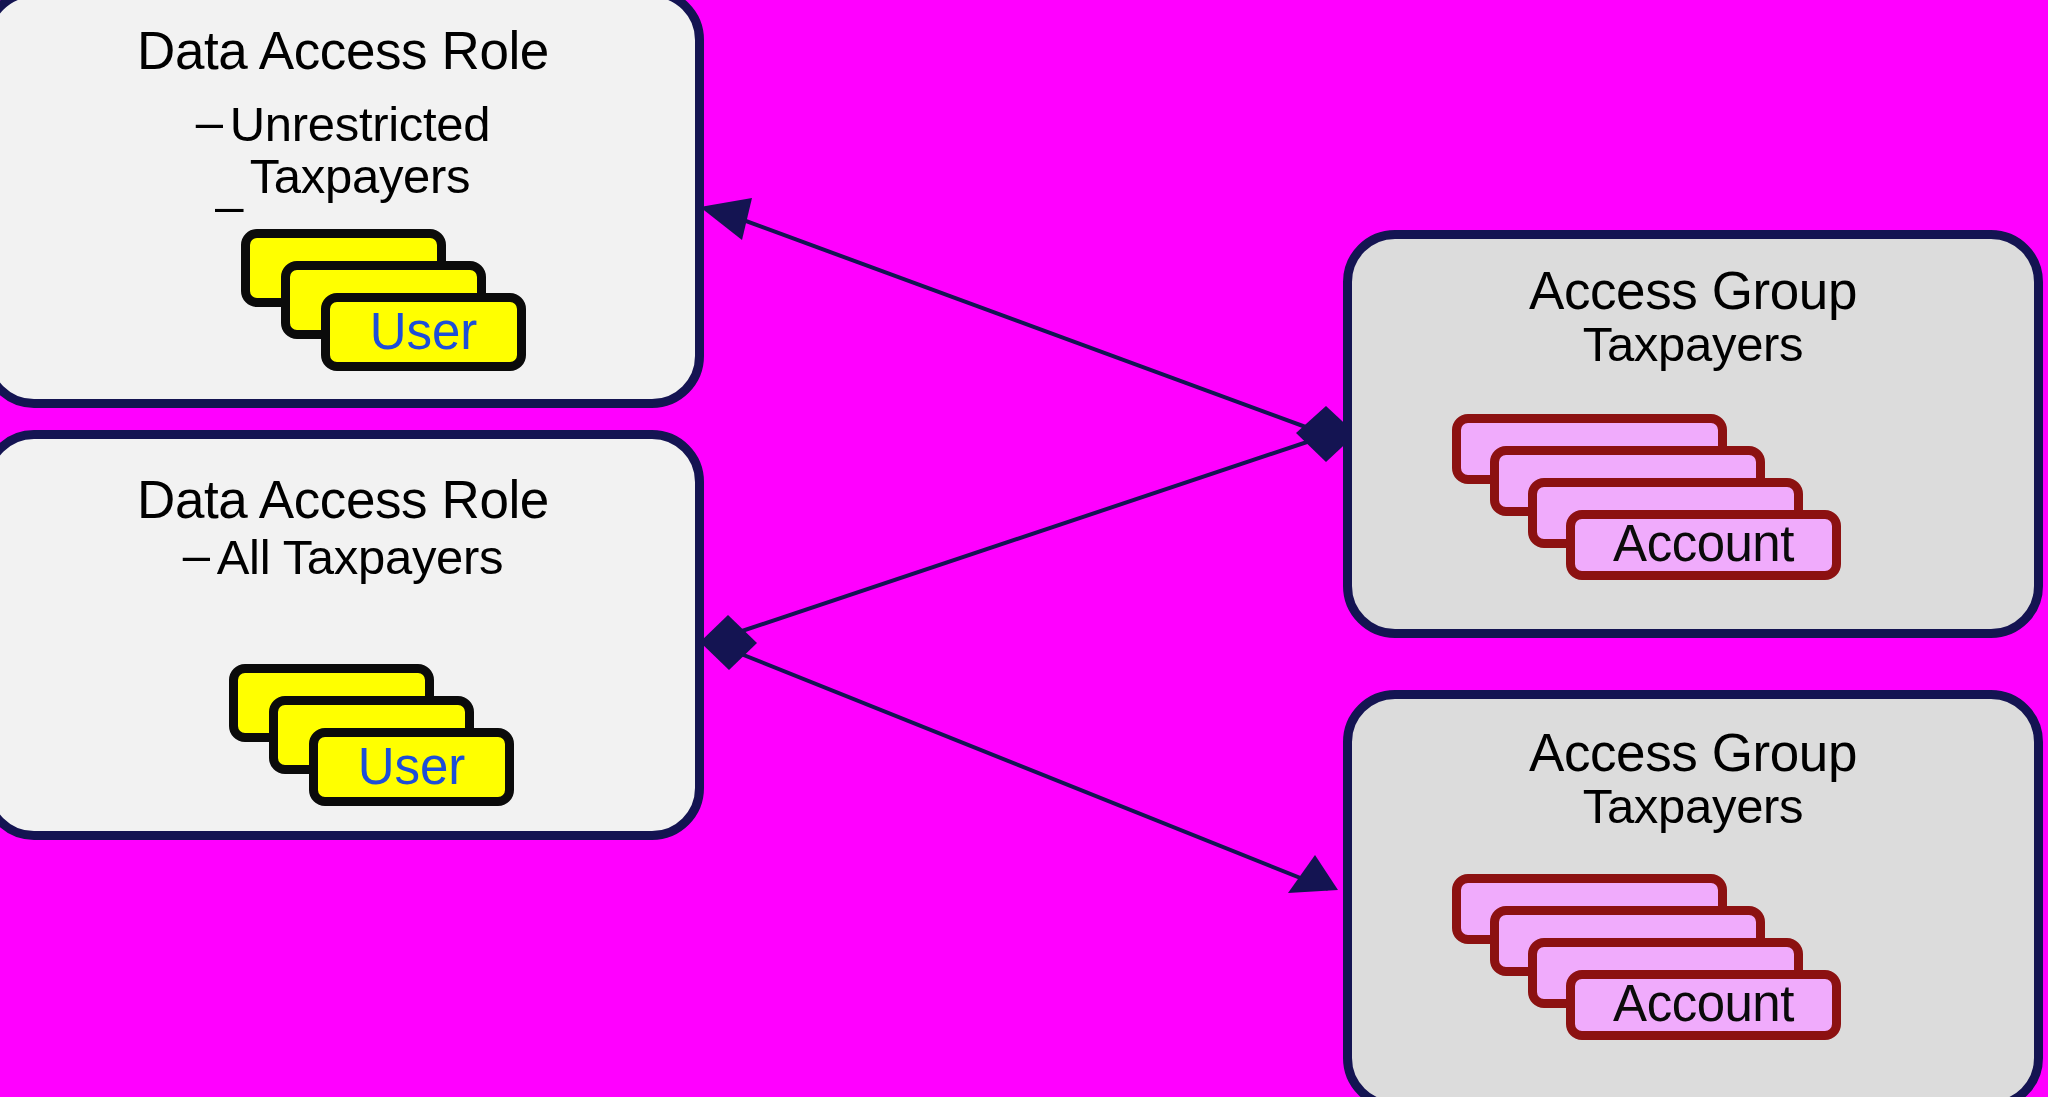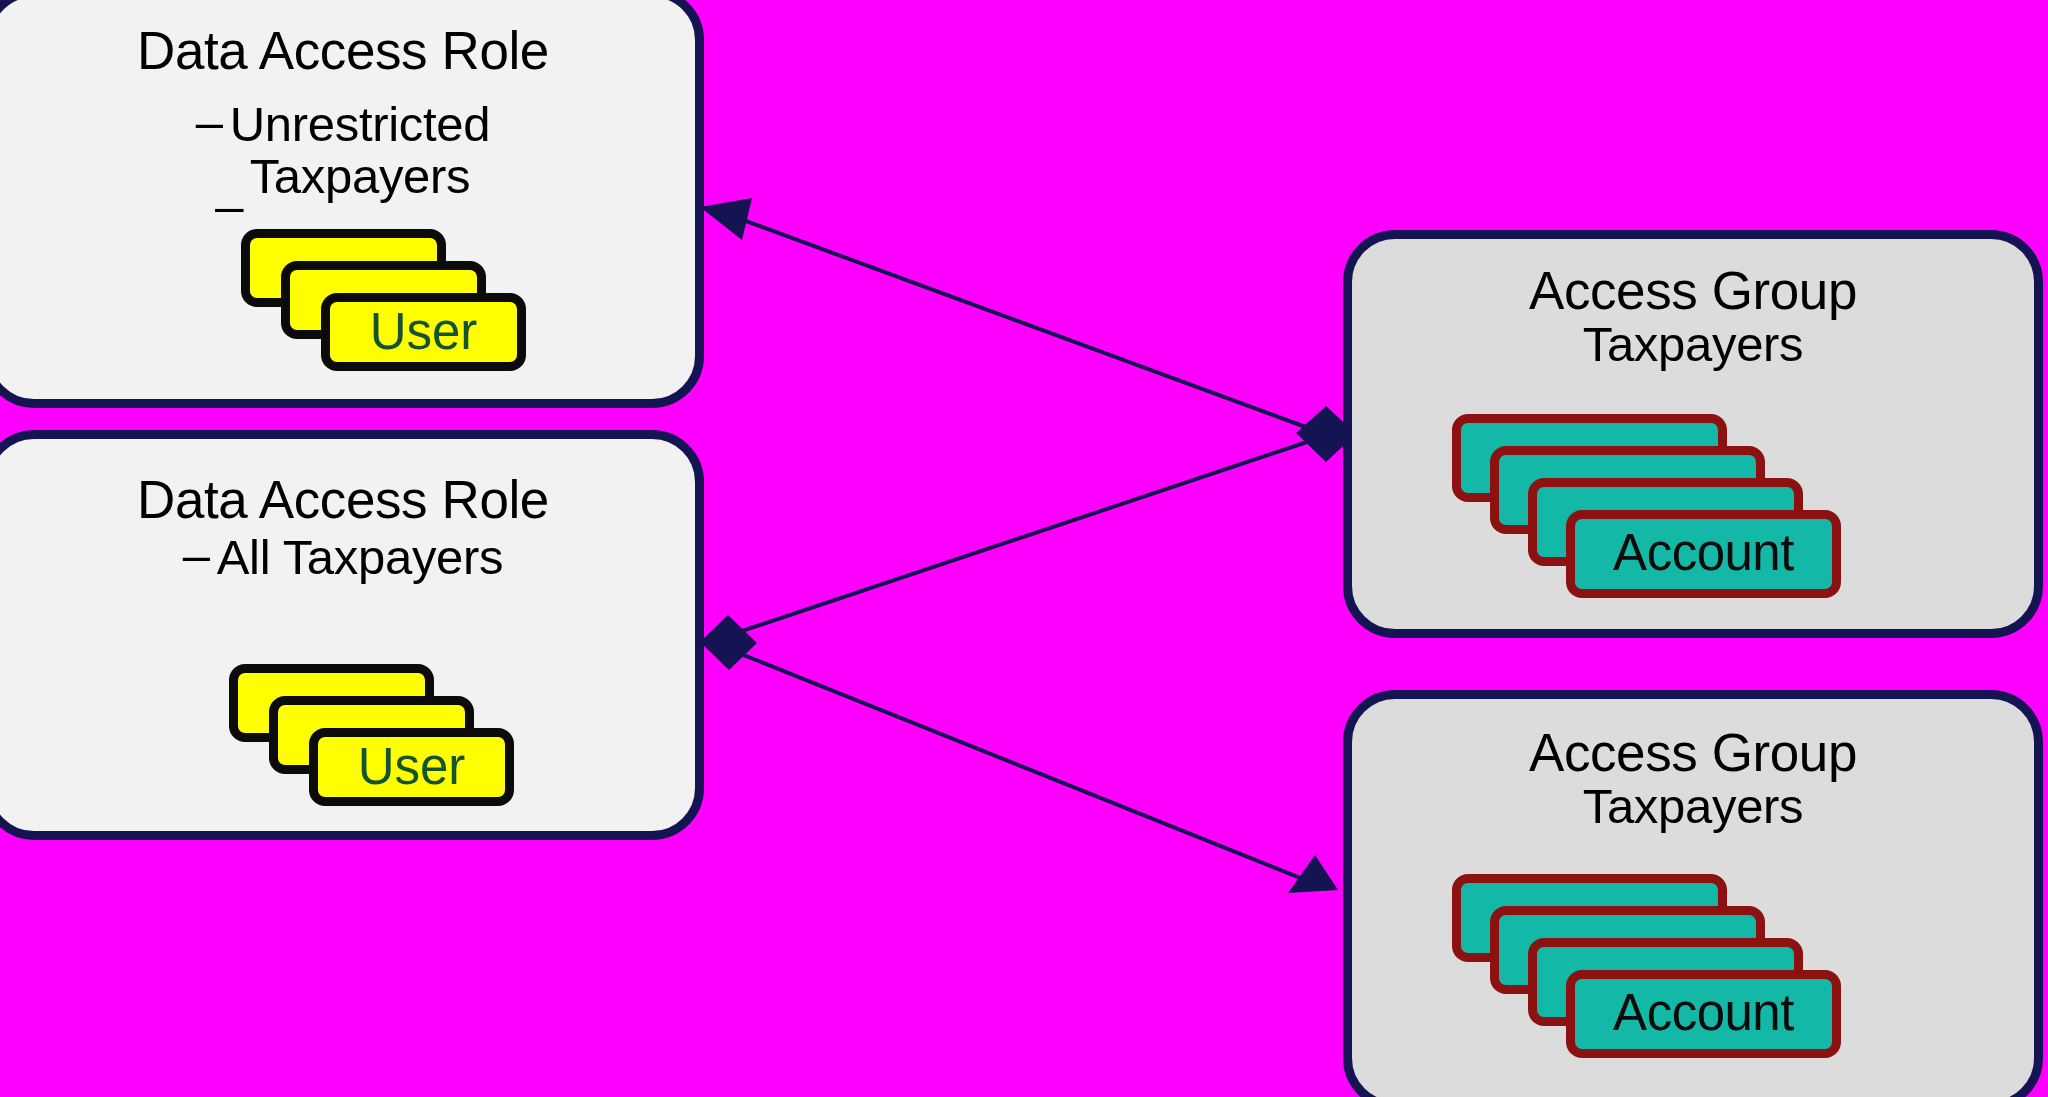--- a/index.html
+++ b/index.html
@@ -68,30 +68,30 @@
   }
   
   .card.user {
     width: 205px;
     height: 78px;
     background: #FFFF00;
     border: 9px solid #0B0B0B;
   }
   .card.user .card-label {
     font-size: 51px;
-    color: #14532d;
+    color: #1d4ed8;
     letter-spacing: 0px;
     line-height: 1;
     margin-top: -2px;
   }
   
   .card.account {
     width: 275px;
-    height: 88px;
-    background: #14b8a6;
+    height: 70px;
+    background: #f0abfc;
     border: 9px solid #8C1111;
     text-align: right;
   }
   .card.account .card-label {
     font-size: 51px;
     color: #0B0B0B;
     letter-spacing: -0.5px;
     line-height: 1;
     margin-top: -3px;
   }

